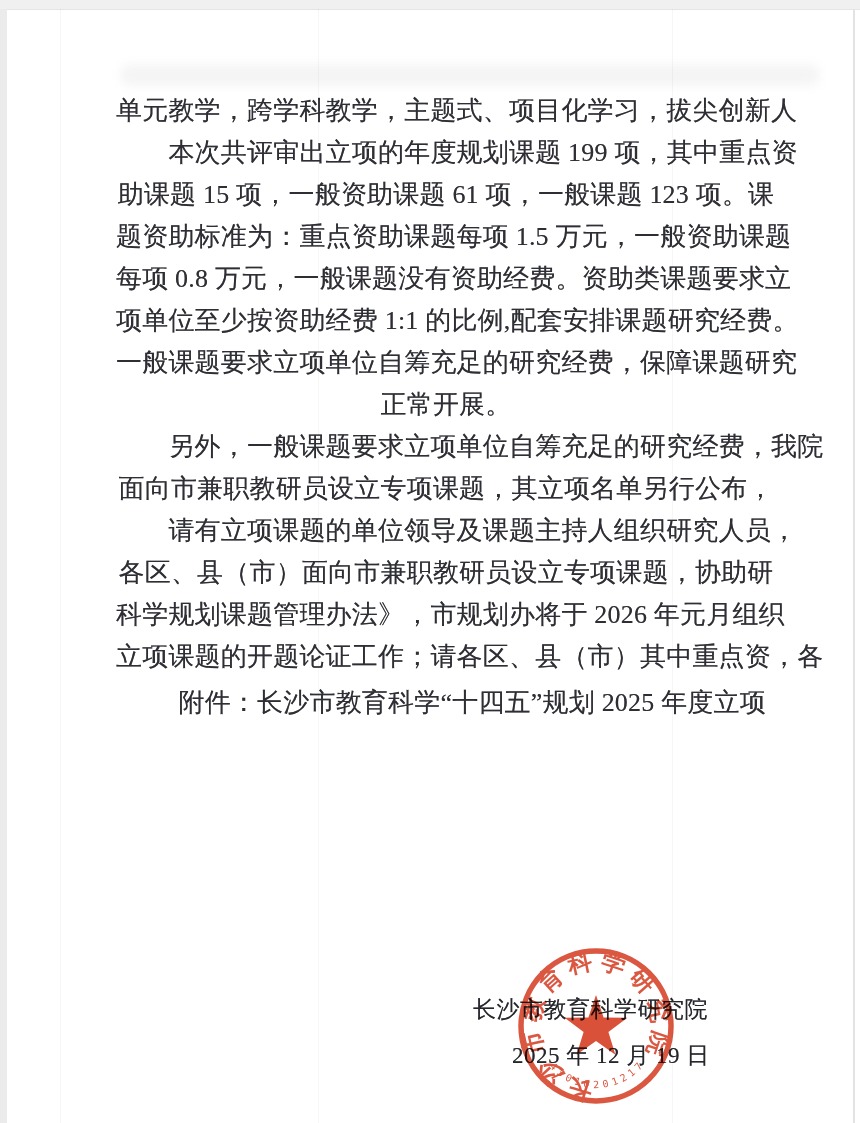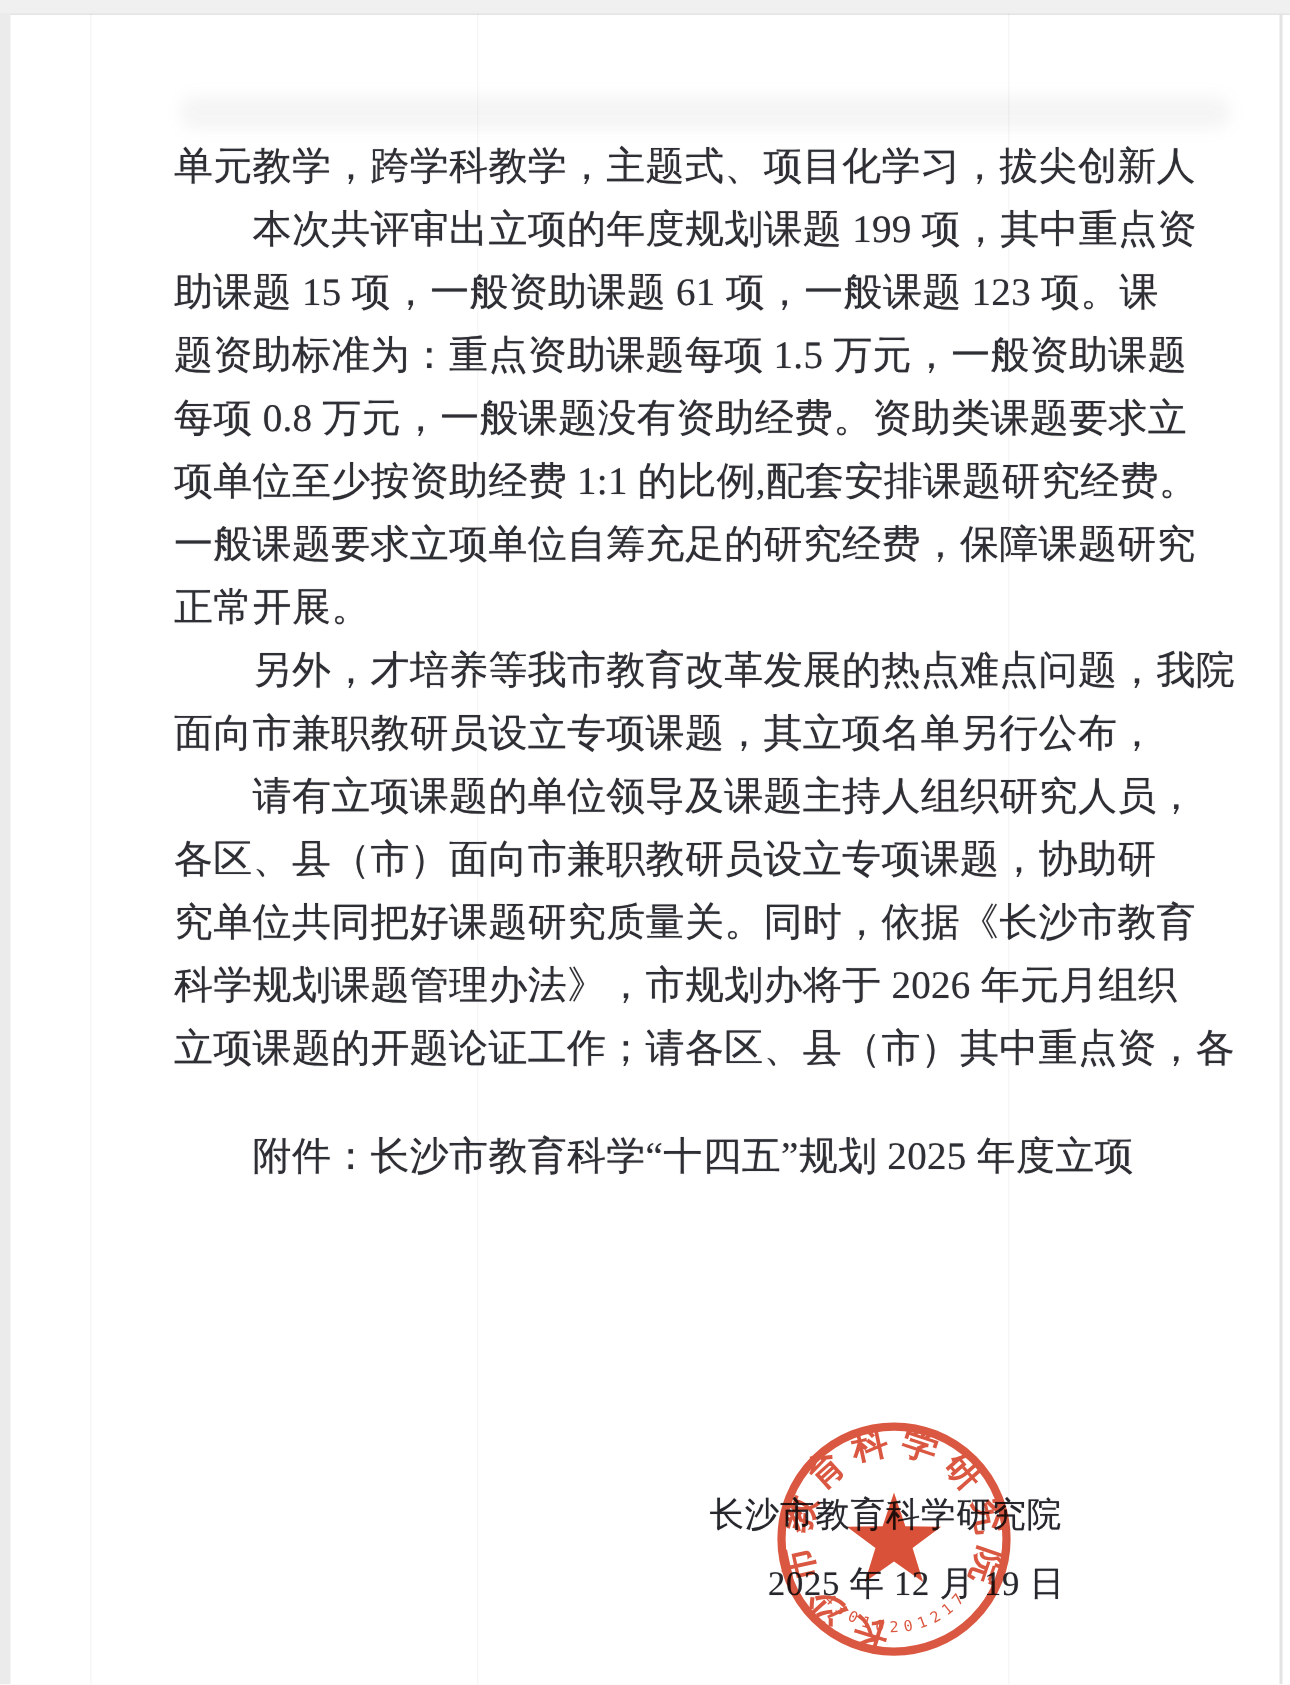--- a/index.html
+++ b/index.html
@@ -24,22 +24,23 @@
   .body-block{
     position:absolute;left:116px;top:90px;width:660px;
     color:#2e2f34;
     font-size:26px;
   }
   .line{
     height:42px;line-height:42px;
     white-space:pre;
     letter-spacing:0.2px;
     text-shadow:0 0 0.6px rgba(40,40,48,0.55);
+    text-align:center;
   }
-  .attachment-block{margin-top:30px;}
+  .attachment-block{margin-top:4px;}
   .sig-org{
     position:absolute;left:473px;top:996px;
     font-size:23px;line-height:28px;color:#26272c;white-space:pre;
     letter-spacing:0.5px;text-shadow:0 0 0.6px rgba(40,40,48,0.55);
   }
   .sig-date{
     position:absolute;left:512px;top:1042px;
     font-size:23px;line-height:28px;color:#26272c;white-space:pre;
     letter-spacing:0.5px;text-shadow:0 0 0.6px rgba(40,40,48,0.55);
   }
@@ -71,25 +72,24 @@
 
   <div class="body-block">
     <div class="line">单元教学，跨学科教学，主题式、项目化学习，拔尖创新人</div>
     <div class="line">　　本次共评审出立项的年度规划课题 199 项，其中重点资</div>
     <div class="line">助课题 15 项，一般资助课题 61 项，一般课题 123 项。课</div>
     <div class="line">题资助标准为：重点资助课题每项 1.5 万元，一般资助课题</div>
     <div class="line">每项 0.8 万元，一般课题没有资助经费。资助类课题要求立</div>
     <div class="line">项单位至少按资助经费 1:1 的比例,配套安排课题研究经费。</div>
     <div class="line">一般课题要求立项单位自筹充足的研究经费，保障课题研究</div>
     <div class="line">正常开展。</div>
-    <div class="line">　　另外，才培养等我市教育改革发展的热点难点问题，我院</div>
+    <div class="line">　　另外，一般课题要求立项单位自筹充足的研究经费，我院</div>
     <div class="line">面向市兼职教研员设立专项课题，其立项名单另行公布，</div>
     <div class="line">　　请有立项课题的单位领导及课题主持人组织研究人员，</div>
     <div class="line">各区、县（市）面向市兼职教研员设立专项课题，协助研</div>
-    <div class="line">究单位共同把好课题研究质量关。同时，依据《长沙市教育</div>
     <div class="line">科学规划课题管理办法》，市规划办将于 2026 年元月组织</div>
     <div class="line">立项课题的开题论证工作；请各区、县（市）其中重点资，各</div>
 
     <div class="attachment-block">
       <div class="line">　　附件：长沙市教育科学“十四五”规划 2025 年度立项</div>
     </div>
   </div>
 
   <div class="sig-org">长沙市教育科学研究院</div>
   <div class="sig-date">2025 年 12 月 19 日</div>

